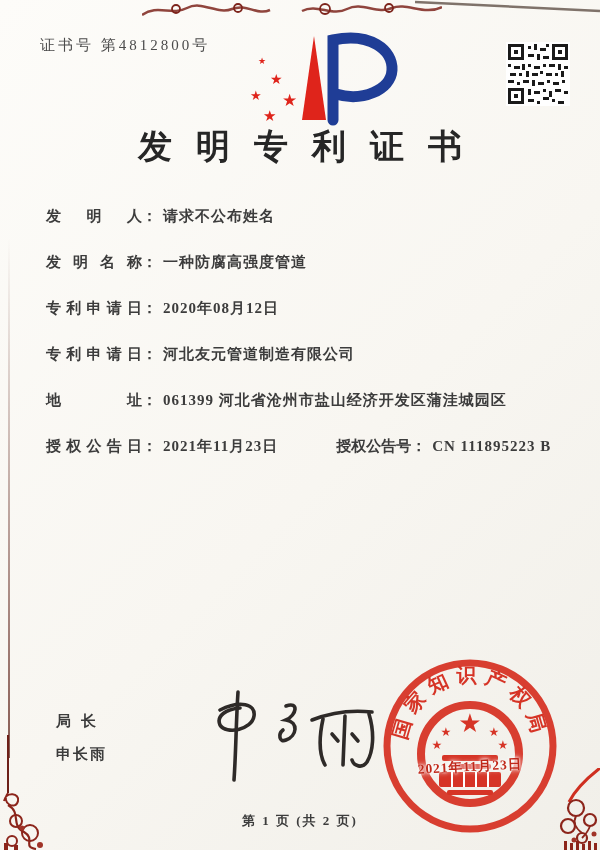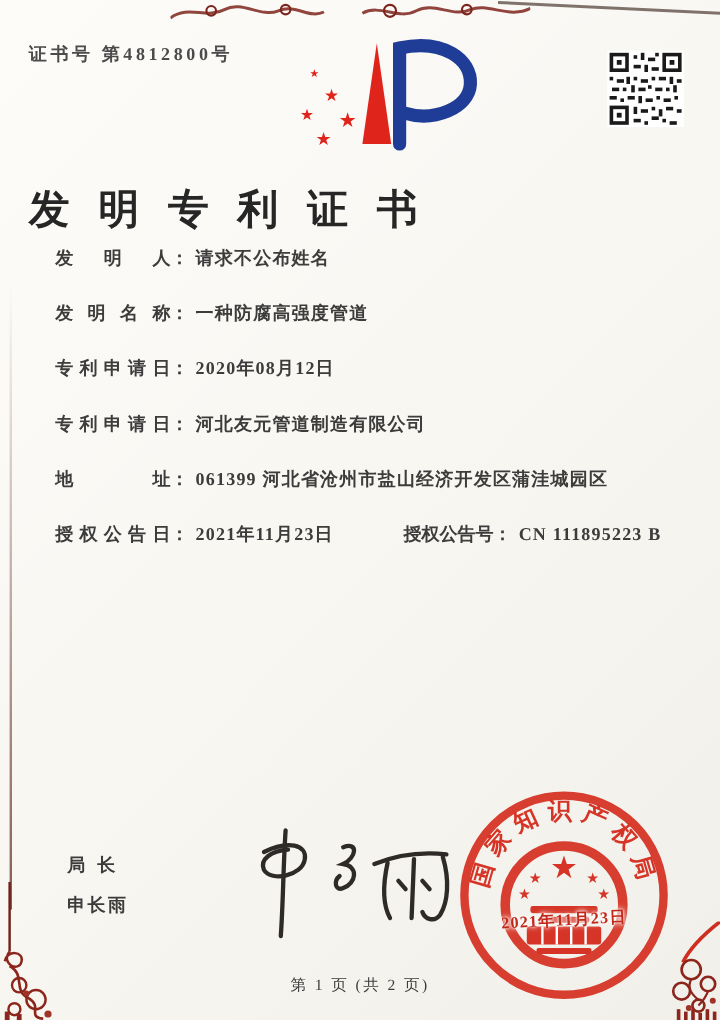--- a/index.html
+++ b/index.html
@@ -8,29 +8,29 @@
     font-family:"Liberation Serif","DejaVu Serif",serif;
     background:#e9e7e2;
   }
   .paper{
     position:relative;width:600px;height:850px;overflow:hidden;
     background:linear-gradient(135deg,#fdfcf9 0%,#f8f6f1 55%,#f1efe9 100%);
     color:#3a3a3a;
   }
   
   .cert-no{
-    position:absolute;left:24px;top:36px;
-    font-size:15px;font-weight:700;letter-spacing:3px;color:#4b4b4b;
+    position:absolute;left:40px;top:36px;
+    font-size:15px;font-weight:400;letter-spacing:3px;color:#4b4b4b;
   }
   .logo{position:absolute;left:230px;top:28px;}
   .qr{position:absolute;left:506px;top:42px;}
   .title{
     position:absolute;top:124px;left:0;width:100%;
-    font-size:34px;font-weight:700;color:#262626;
-    letter-spacing:24px;padding-left:24px;box-sizing:border-box;margin-top:28px;
+    text-align:center;font-size:34px;font-weight:700;color:#262626;
+    letter-spacing:24px;padding-left:24px;box-sizing:border-box;
   }
   
   .fields{position:absolute;left:46px;top:206px;width:522px;}
   .frow{margin-bottom:25px;font-size:15px;font-weight:600;color:#3c3c3c;line-height:21px;white-space:nowrap;}
   .flabel{
     display:inline-block;width:96px;vertical-align:top;
     text-align:justify;text-align-last:justify;
   }
   .fcolon{display:inline-block;margin-right:6px;}
   .fvalue{letter-spacing:1px;}
@@ -50,21 +50,21 @@
   .seal{position:absolute;left:374px;top:654px;width:192px;height:186px;}
   .seal-date{
     position:absolute;left:6px;top:104px;width:180px;text-align:center;
     font-size:13.5px;font-weight:700;color:#c0281a;letter-spacing:1px;
     transform:rotate(-3deg);
     text-shadow:0 0 2px #fff,0 0 4px #fff,0 0 6px rgba(255,255,255,.8);
   }
   
   .footer{
     position:absolute;top:812px;left:0;width:100%;text-align:center;
-    font-size:13px;font-weight:400;letter-spacing:2px;color:#3c3c3c;
+    font-size:13px;font-weight:700;letter-spacing:2px;color:#3c3c3c;
   }
   
   .top-ornament{position:absolute;left:142px;top:0;}
   .topright-line{position:absolute;right:0;top:0;}
   .left-line{
     position:absolute;left:8px;top:238px;width:2px;height:520px;
     background:linear-gradient(to bottom,rgba(96,38,28,0),rgba(96,38,28,.75));
   }
   .bl-flourish{position:absolute;left:0;top:735px;}
   .br-flourish{position:absolute;left:524px;top:768px;}

